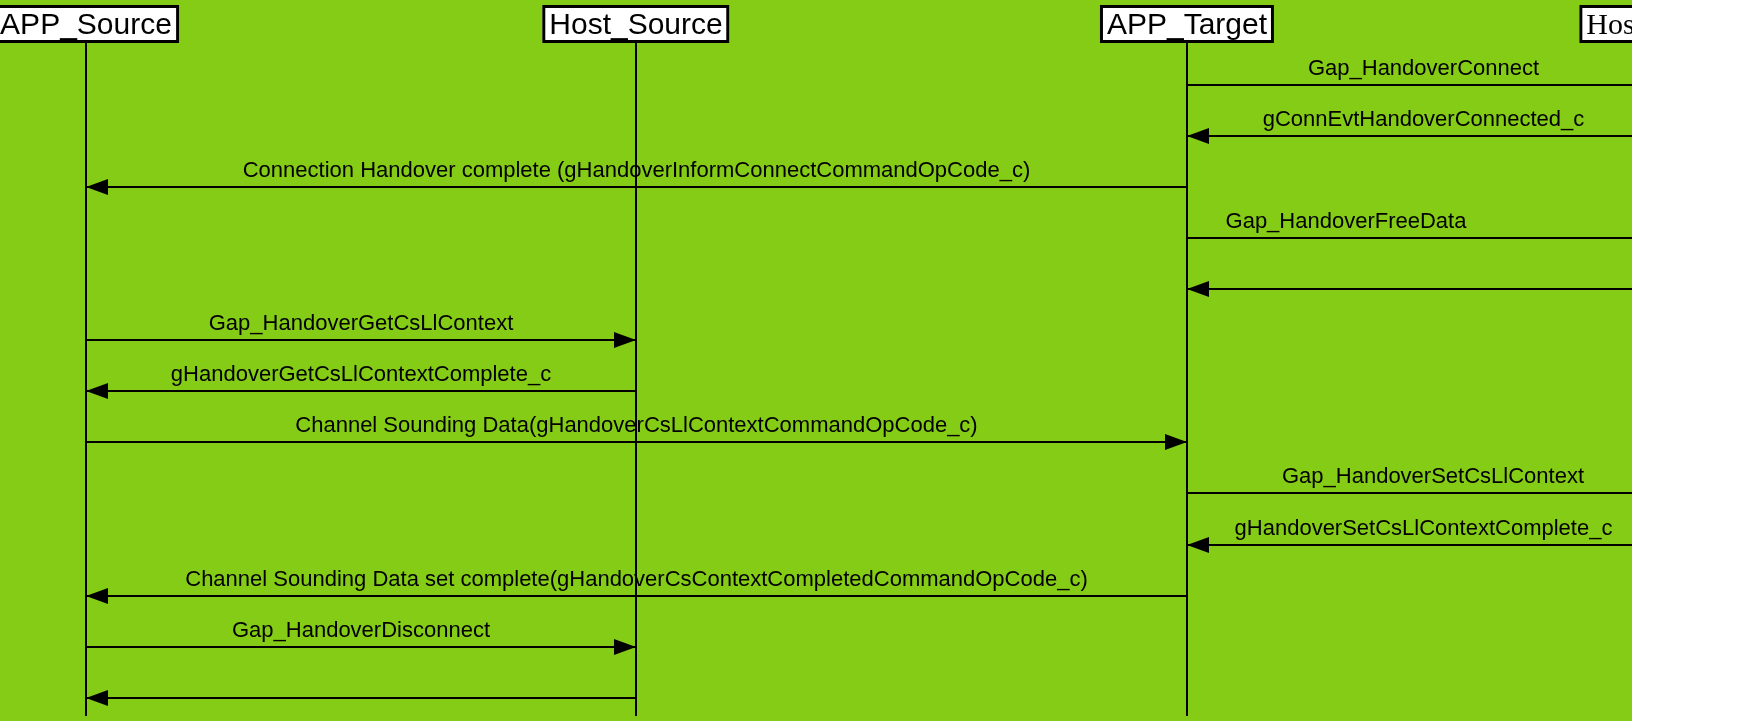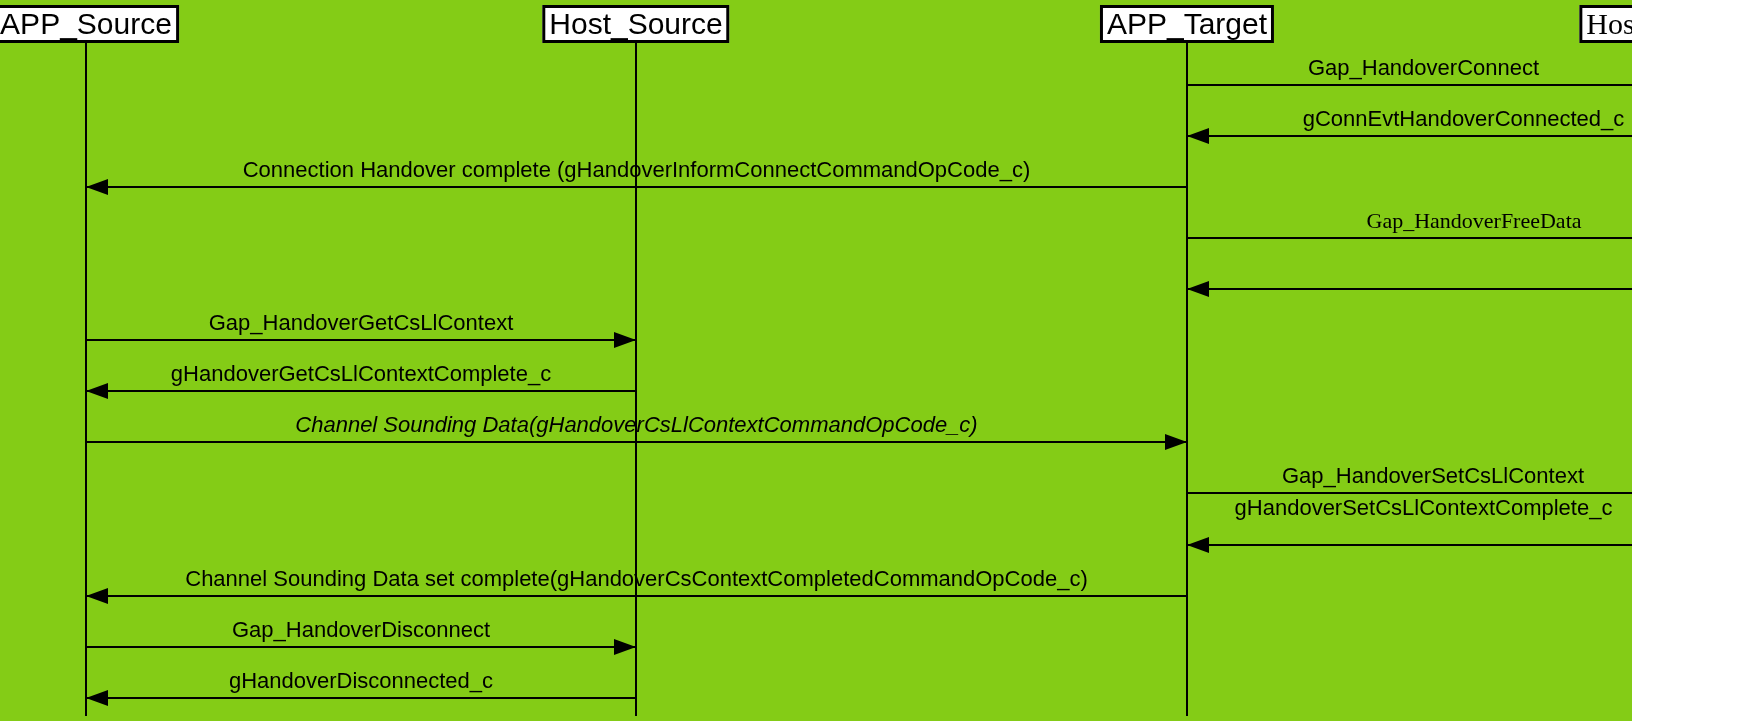--- a/index.html
+++ b/index.html
@@ -65,48 +65,47 @@
     <div class="actor-box" style="left: 86px;">APP_Source</div>
     <div class="lifeline" style="left: 635px; top: 41px; height: 675px;"></div>
     <div class="actor-box" style="left: 636px;">Host_Source</div>
     <div class="lifeline" style="left: 1186px; top: 41px; height: 675px;"></div>
     <div class="actor-box" style="left: 1187px;">APP_Target</div>
     <div class="lifeline" style="left: 1659px; top: 41px; height: 675px;"></div>
     <div class="actor-box" style="left: 1660px; font-family: Liberation Serif, serif;">Host_Target</div>
     <div class="msg-label" style="left: 1423.5px; top: 54px;">Gap_HandoverConnect</div>
     <div class="msg-line" style="left: 1187px; top: 84px; width: 473px;"></div>
     <div class="arrowhead right" style="left: 1638px; top: 77px;"></div>
-    <div class="msg-label" style="left: 1423.5px; top: 105px; margin-left: 40px;">gConnEvtHandoverConnected_c</div>
+    <div class="msg-label" style="left: 1423.5px; top: 105px;">gConnEvtHandoverConnected_c</div>
     <div class="msg-line" style="left: 1187px; top: 135px; width: 473px;"></div>
     <div class="arrowhead left" style="left: 1187px; top: 128px;"></div>
     <div class="msg-label" style="left: 636.5px; top: 156px;">Connection Handover complete (gHandoverInformConnectCommandOpCode_c)</div>
     <div class="msg-line" style="left: 86px; top: 186px; width: 1101px;"></div>
     <div class="arrowhead left" style="left: 86px; top: 179px;"></div>
-    <div class="msg-label" style="left: 1474px; top: 207px; font-family: Liberation Serif, serif;">Gap_HandoverFreeData</div>
+    <div class="msg-label" style="left: 1346px; top: 207px;">Gap_HandoverFreeData</div>
     <div class="msg-line" style="left: 1187px; top: 237px; width: 473px;"></div>
     <div class="arrowhead right" style="left: 1638px; top: 230px;"></div>
     <div class="msg-line" style="left: 1187px; top: 288px; width: 473px;"></div>
     <div class="arrowhead left" style="left: 1187px; top: 281px;"></div>
     <div class="msg-label" style="left: 361px; top: 309px;">Gap_HandoverGetCsLlContext</div>
     <div class="msg-line" style="left: 86px; top: 339px; width: 550px;"></div>
     <div class="arrowhead right" style="left: 614px; top: 332px;"></div>
     <div class="msg-label" style="left: 361px; top: 360px;">gHandoverGetCsLlContextComplete_c</div>
     <div class="msg-line" style="left: 86px; top: 390px; width: 550px;"></div>
     <div class="arrowhead left" style="left: 86px; top: 383px;"></div>
-    <div class="msg-label" style="left: 636.5px; top: 411px; font-style: italic;">Channel Sounding Data(gHandoverCsLlContextCommandOpCode_c)</div>
+    <div class="msg-label" style="left: 636.5px; top: 411px;">Channel Sounding Data(gHandoverCsLlContextCommandOpCode_c)</div>
     <div class="msg-line" style="left: 86px; top: 441px; width: 1101px;"></div>
     <div class="arrowhead right" style="left: 1165px; top: 434px;"></div>
     <div class="msg-label" style="left: 1433px; top: 462px;">Gap_HandoverSetCsLlContext</div>
     <div class="msg-line" style="left: 1187px; top: 492px; width: 473px;"></div>
     <div class="arrowhead right" style="left: 1638px; top: 485px;"></div>
-    <div class="msg-label" style="left: 1423.5px; top: 494px;">gHandoverSetCsLlContextComplete_c</div>
+    <div class="msg-label" style="left: 1423.5px; top: 514px;">gHandoverSetCsLlContextComplete_c</div>
     <div class="msg-line" style="left: 1187px; top: 544px; width: 473px;"></div>
     <div class="arrowhead left" style="left: 1187px; top: 537px;"></div>
     <div class="msg-label" style="left: 636.5px; top: 565px;">Channel Sounding Data set complete(gHandoverCsContextCompletedCommandOpCode_c)</div>
     <div class="msg-line" style="left: 86px; top: 595px; width: 1101px;"></div>
     <div class="arrowhead left" style="left: 86px; top: 588px;"></div>
     <div class="msg-label" style="left: 361px; top: 616px;">Gap_HandoverDisconnect</div>
     <div class="msg-line" style="left: 86px; top: 646px; width: 550px;"></div>
     <div class="arrowhead right" style="left: 614px; top: 639px;"></div>
-    <div class="msg-label" style="left: 361px; top: 667px;">gHandoverDisconnected_c</div>
     <div class="msg-line" style="left: 86px; top: 697px; width: 550px;"></div>
     <div class="arrowhead left" style="left: 86px; top: 690px;"></div>
   </div>
 
 </body></html>

